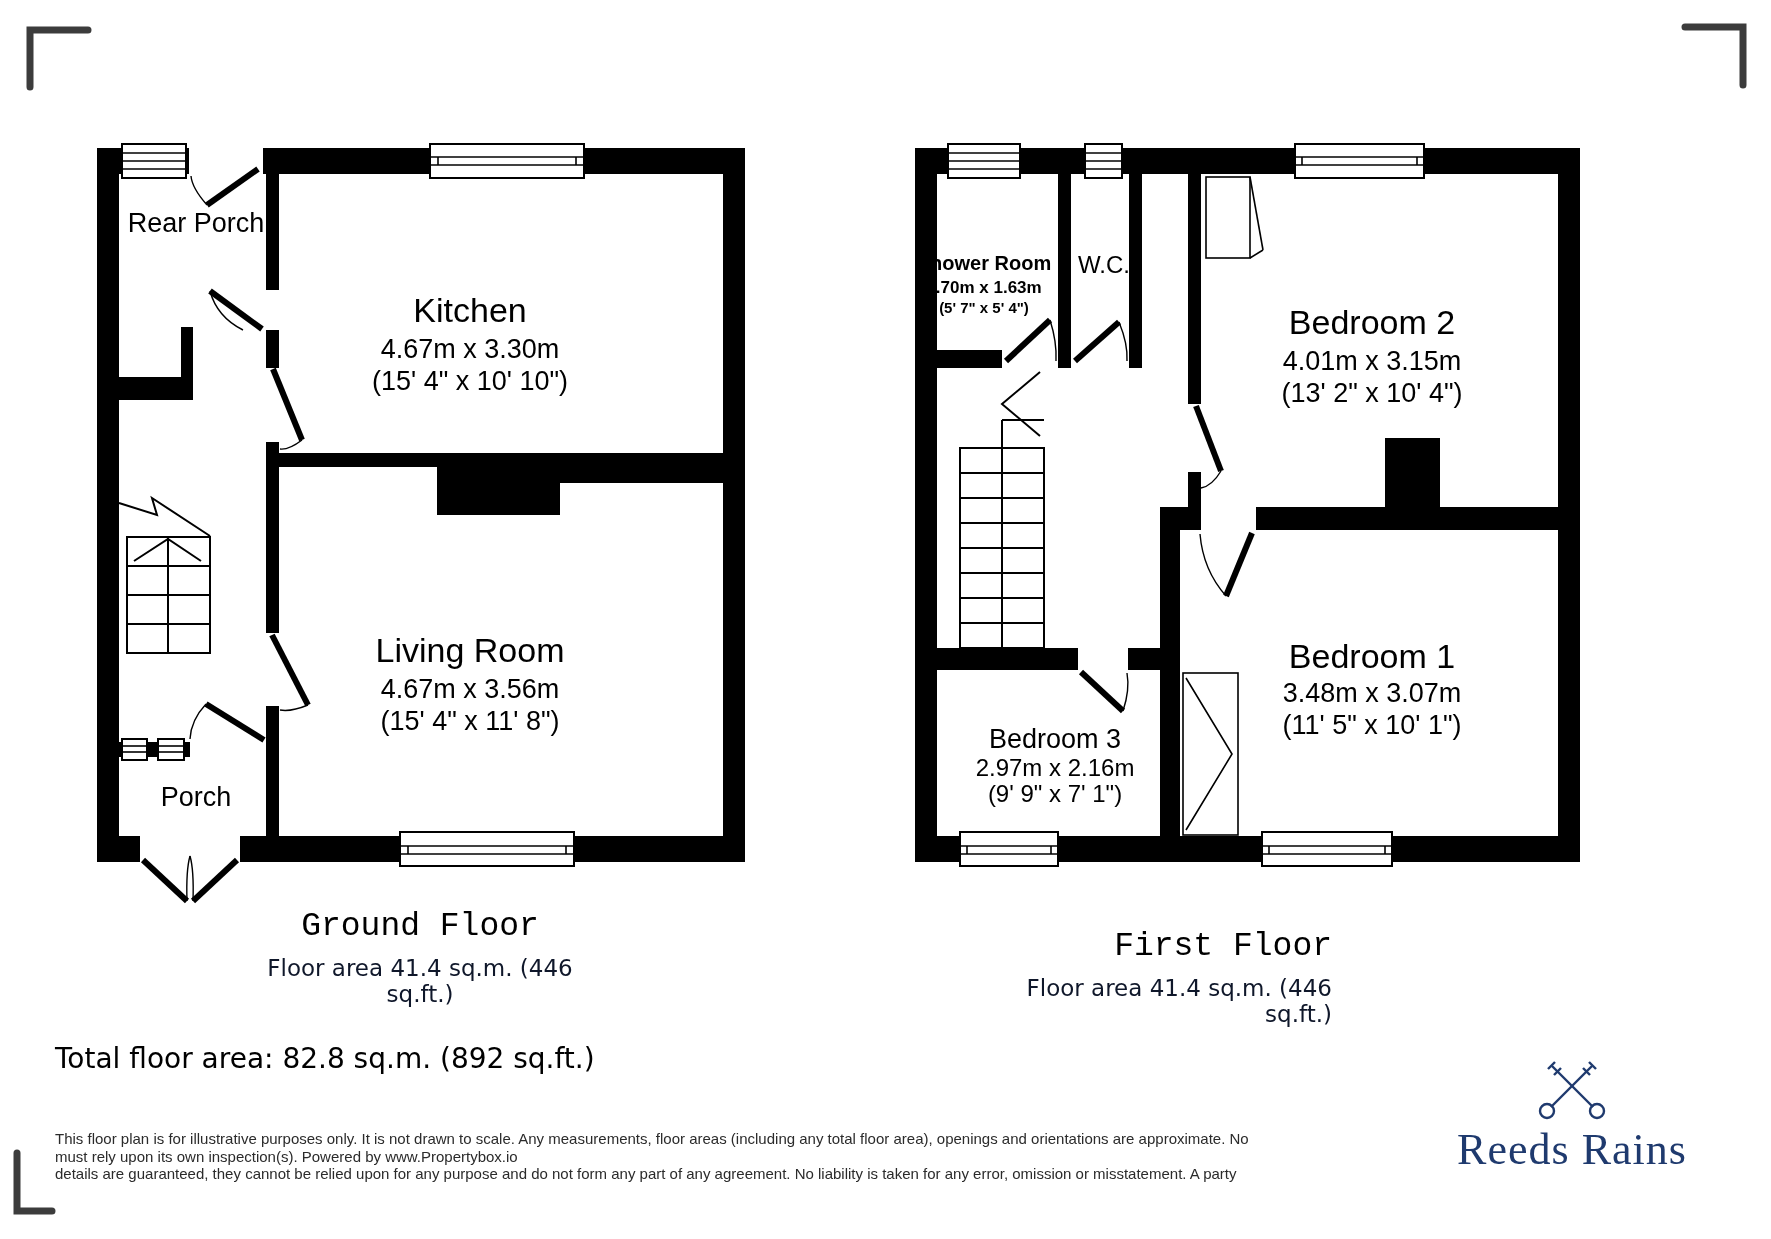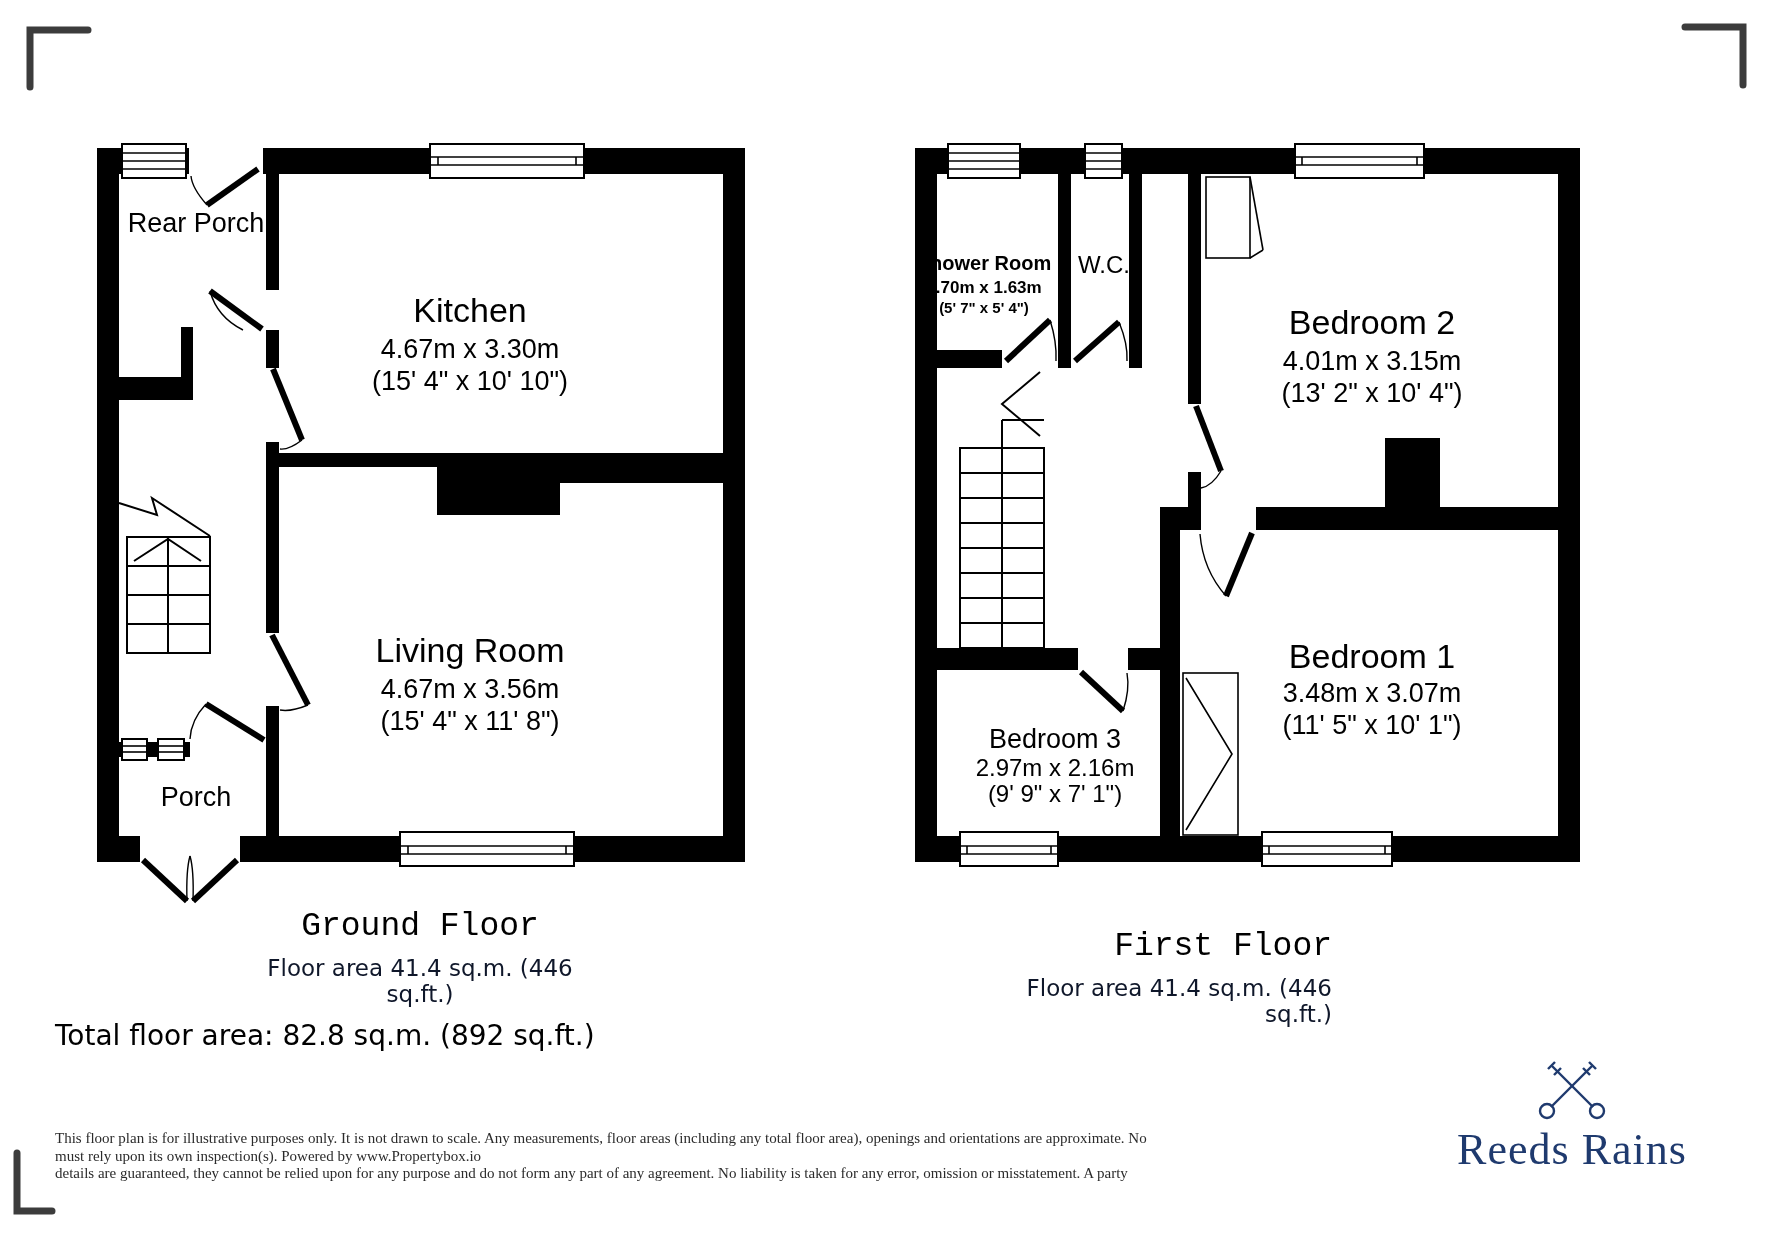--- a/index.html
+++ b/index.html
@@ -17,22 +17,22 @@
   .gapw{fill:#fff;stroke:none;}
   .winf{fill:#fff;stroke:#000;stroke-width:2;}
   .thin{fill:none;stroke:#000;stroke-width:1.6;}
   .thin2{fill:none;stroke:#000;stroke-width:2;}
   .leaf{fill:none;stroke:#000;stroke-width:6;}
   .arc{fill:none;stroke:#000;stroke-width:1.4;}
   .crop{fill:none;stroke:#3c3c3c;stroke-width:7;stroke-linecap:round;}
   .floor-title-block{position:absolute;text-align:center;}
   .floor-title{font-family:Liberation Mono, monospace;font-size:33px;color:#000;}
   .floor-area{font-family:"DejaVu Sans",sans-serif;font-size:23px;color:#0f172a;margin-top:10px;}
-  #total-area{position:absolute;left:55px;top:1019px;font-family:"DejaVu Sans",sans-serif;font-size:28px;color:#000;}
-  #disclaimer{position:absolute;left:55px;top:1130px;font-family:Liberation Serif, serif;font-size:15px;line-height:17.5px;color:#2b2b2b;width:1330px;}
+  #total-area{position:absolute;left:55px;top:1042px;font-family:"DejaVu Sans",sans-serif;font-size:28px;color:#000;}
+  #disclaimer{position:absolute;left:55px;top:1130px;font-family:Liberation Sans, sans-serif;font-size:15px;line-height:17.5px;color:#2b2b2b;width:1330px;}
   #brand{position:absolute;left:1412px;top:1058px;width:320px;text-align:center;}
   #brand-name{font-family:"Liberation Serif",serif;font-size:44px;color:#1f3a6e;margin-top:2px;letter-spacing:1px;}
   .keys{fill:none;stroke:#1f3a6e;stroke-width:2.4;}
 </style>
 </head>
 <body>
 
 <svg id="plan-svg" width="1771" height="1239" viewBox="0 0 1771 1239">
 
   <path class="crop" d="M 30,87 L 30,30 L 88,30"></path>

